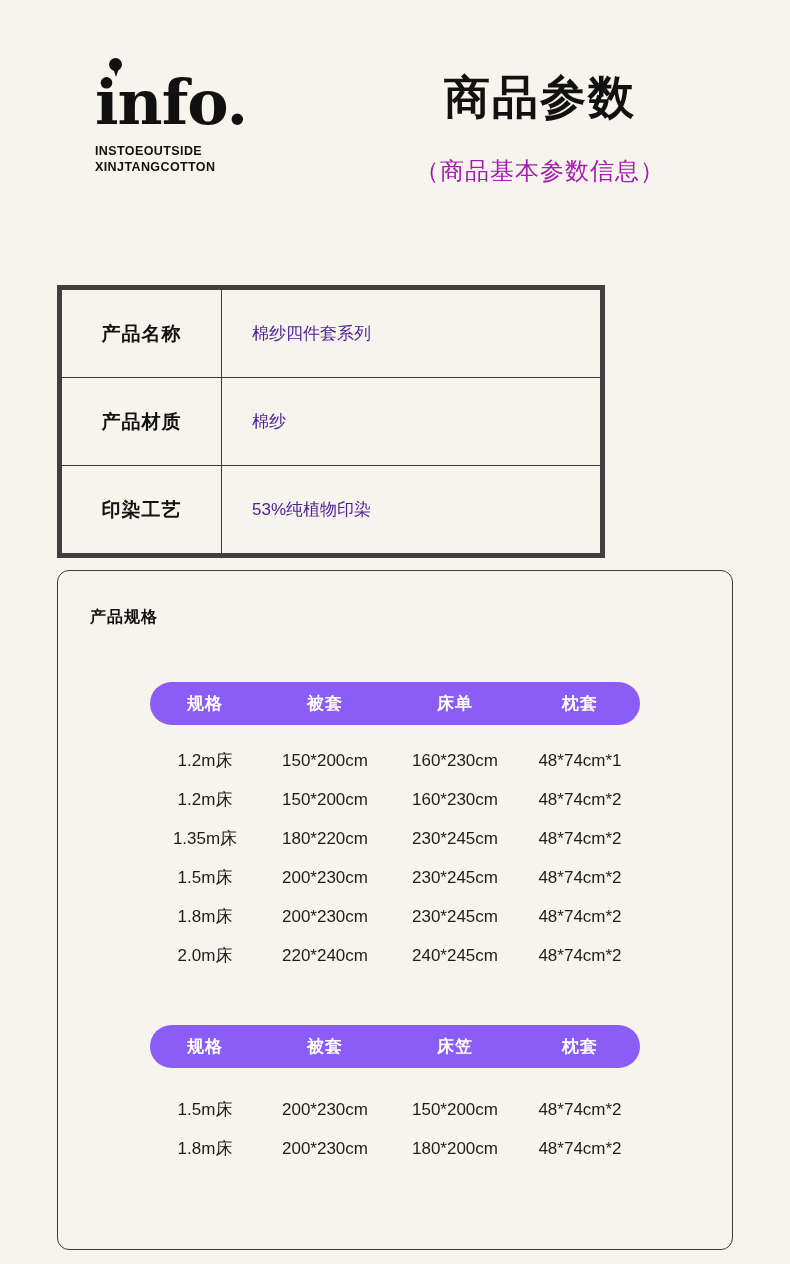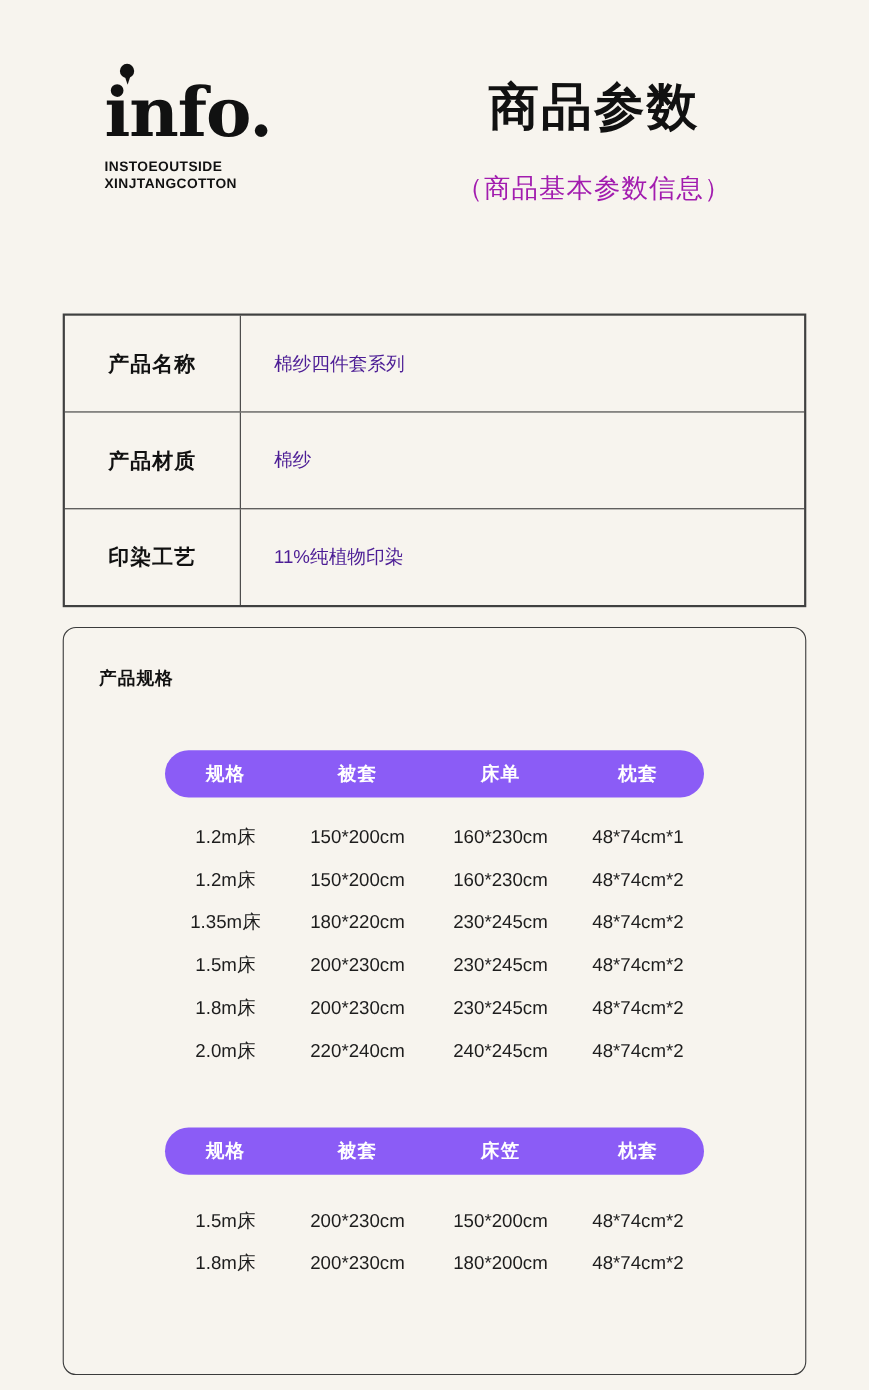--- a/index.html
+++ b/index.html
@@ -94,22 +94,22 @@
     font-size: 24px;
     color: #a21caf;
     letter-spacing: 1px;
   }
 
   
   .info-card {
     position: absolute;
     left: 57px;
     top: 285px;
-    width: 676px;
-    border: 2px solid #404040;
+    width: 548px;
+    border: 5px solid #404040;
     box-sizing: border-box;
     background: transparent;
   }
   .info-row {
     display: flex;
     height: 87px;
     border-bottom: 1px solid #3b3b3b;
   }
   .info-row:last-child {
     border-bottom: none;
@@ -220,21 +220,21 @@
     <div class="info-row">
       <div class="info-label">产品名称</div>
       <div class="info-value">棉纱四件套系列</div>
     </div>
     <div class="info-row">
       <div class="info-label">产品材质</div>
       <div class="info-value">棉纱</div>
     </div>
     <div class="info-row">
       <div class="info-label">印染工艺</div>
-      <div class="info-value">11%纯植物印染</div>
+      <div class="info-value">53%纯植物印染</div>
     </div>
   </div>
 
   <div class="spec-card">
     <div class="spec-title">产品规格</div>
 
     <div class="table-block first">
       <div class="thead">
         <div class="cell c0">规格</div>
         <div class="cell c1">被套</div>

